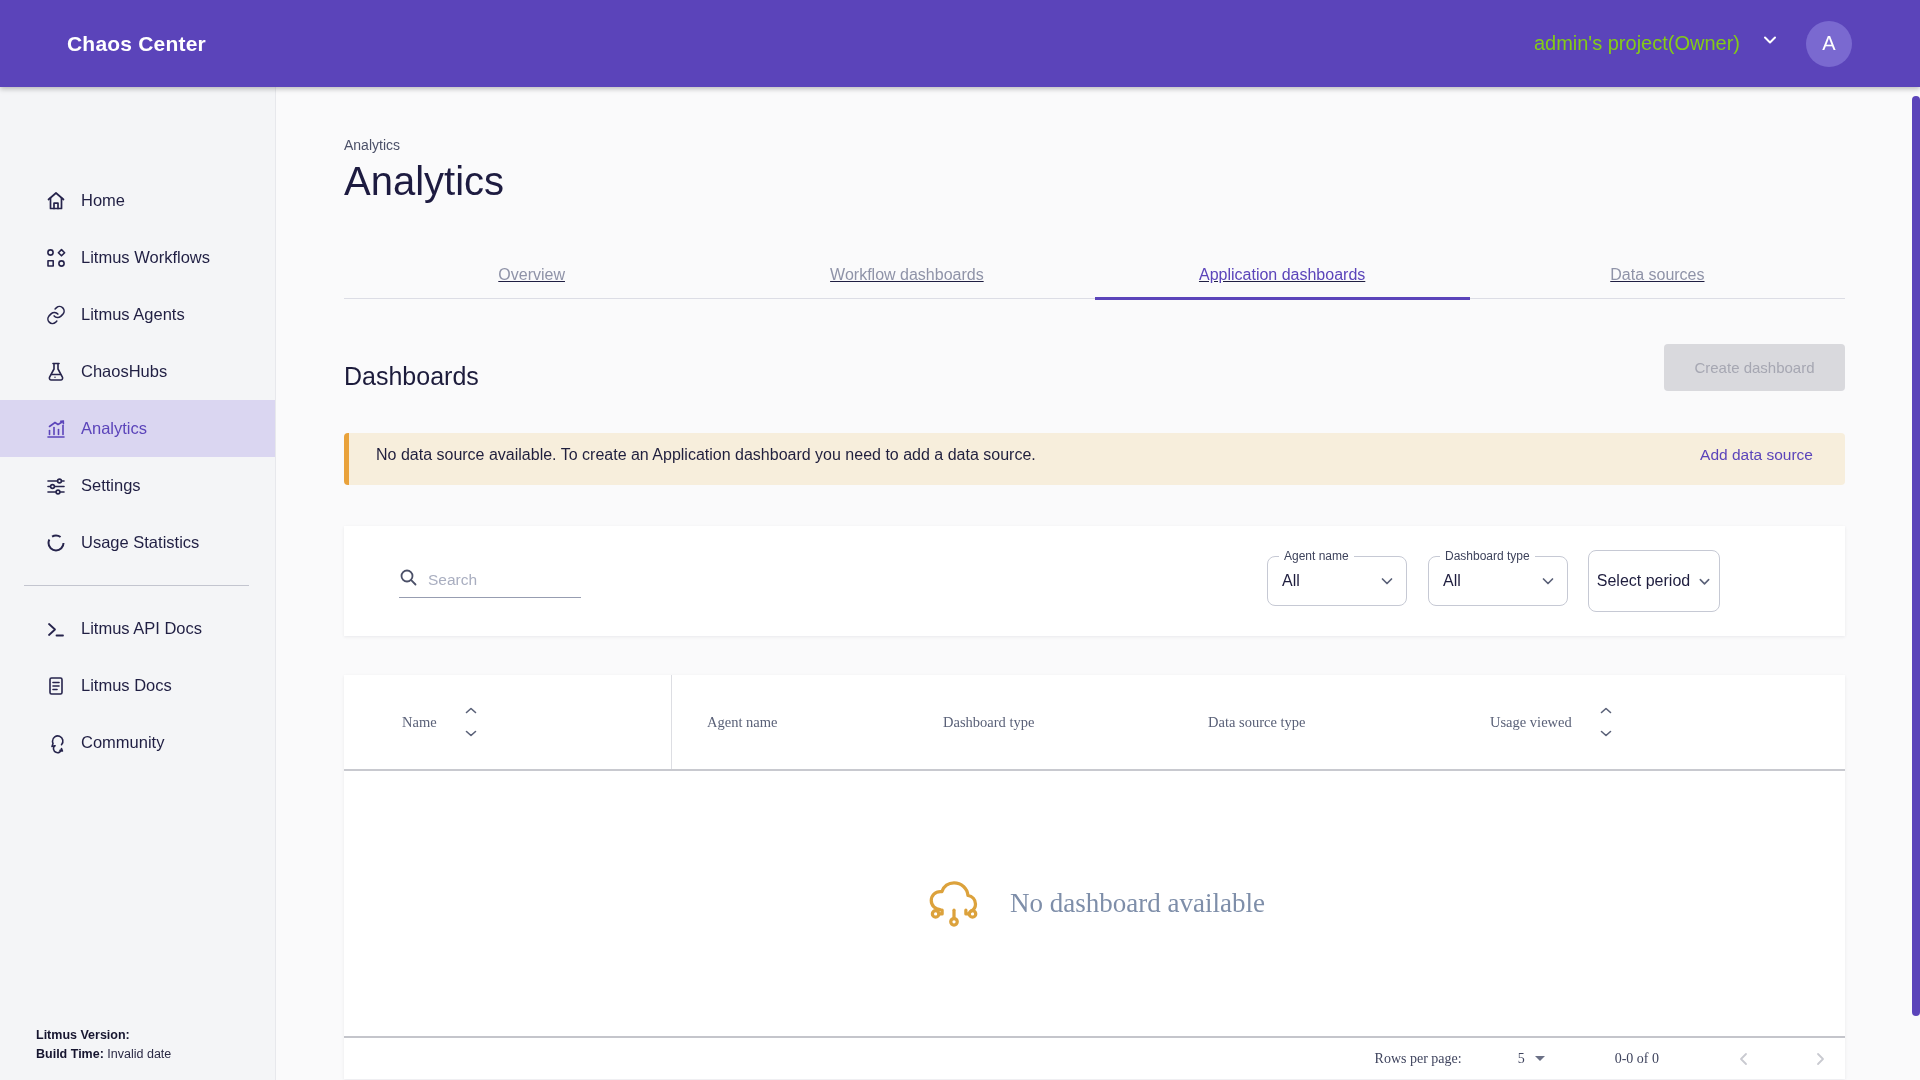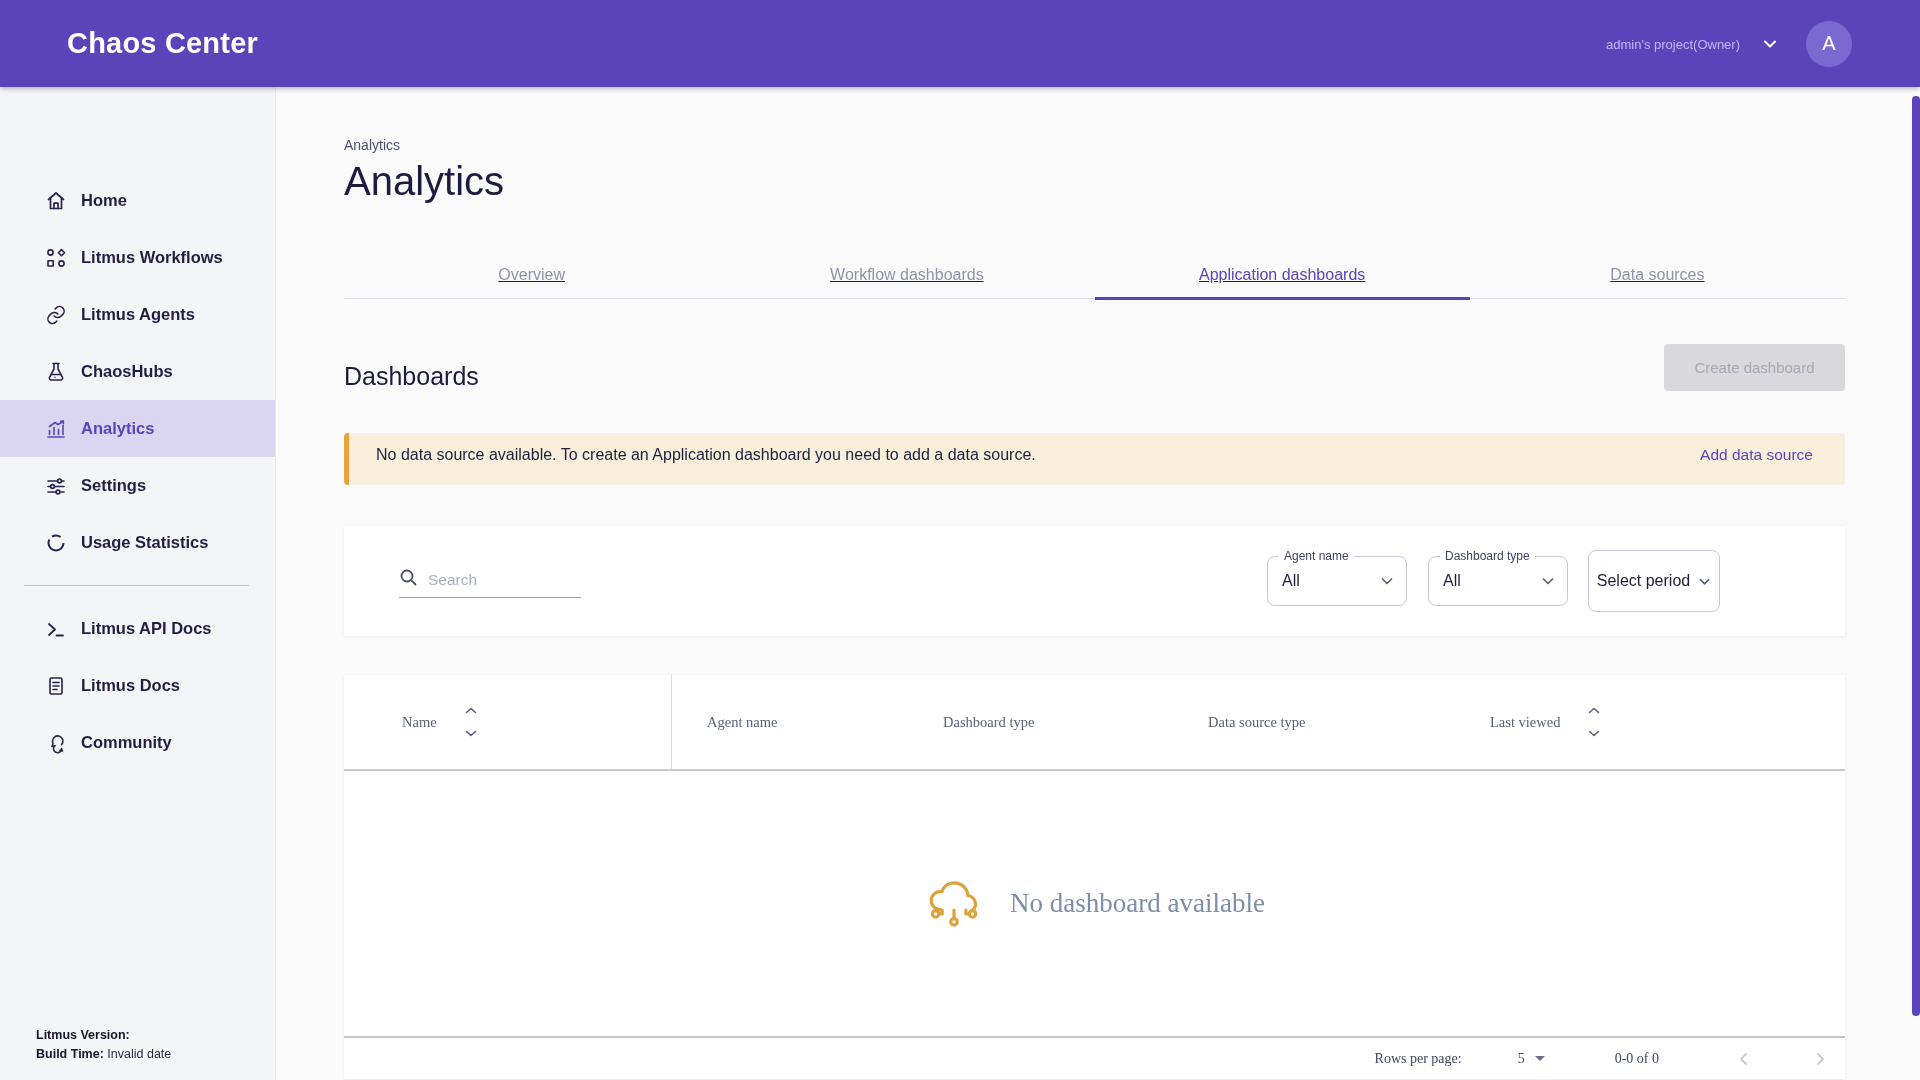--- a/index.html
+++ b/index.html
@@ -8,33 +8,33 @@
     --banner-border:#E9A23B;
     --empty-icon:#DCA23C;
   }
   *{margin:0;padding:0;box-sizing:border-box;}
   html,body{width:1920px;height:1080px;overflow:hidden;}
   body{font-family:"Liberation Sans","DejaVu Sans",sans-serif;background:#FAFAFB;position:relative;color:#201F43;}
 
   
   .header{position:absolute;top:0;left:0;width:1920px;height:87px;background:var(--brand);
     display:flex;align-items:center;box-shadow:0 2px 5px rgba(0,0,0,.25);z-index:10;}
-  .app-title{color:#fff;font-size:29px;font-weight:bold;margin-left:67px;letter-spacing:.2px;}
+  .app-title{color:#fff;font-size:21px;font-weight:bold;margin-left:67px;letter-spacing:.2px;}
   .header-right{margin-left:auto;display:flex;align-items:center;margin-right:68px;}
-  .project-selector{display:flex;align-items:flex-end;color:#c4b5fd;font-size:13px;cursor:pointer;}
+  .project-selector{display:flex;align-items:flex-start;color:#84cc16;font-size:20px;cursor:pointer;}
   .project-selector .chev{margin-left:22px;display:flex;}
   .avatar{width:46px;height:46px;border-radius:50%;background:#7A69D0;color:#fff;font-size:20px;
     display:flex;align-items:center;justify-content:center;margin-left:28px;cursor:pointer;}
 
   
   .sidebar{position:absolute;top:87px;left:0;width:276px;bottom:0;background:#F4F5F7;border-right:1px solid #E7E8EC;}
   .nav{padding-top:85px;}
   .nav-item{height:57px;display:flex;align-items:center;cursor:pointer;}
   .nav-item .nav-icon{width:24px;height:24px;margin-left:44px;display:flex;align-items:center;justify-content:center;}
-  .nav-item .nav-label{margin-left:13px;font-size:16.5px;font-weight:700;color:#201F43;}
+  .nav-item .nav-label{margin-left:13px;font-size:16.5px;font-weight:400;color:#201F43;}
   .nav-item svg{stroke:#26244C;}
   .nav-item.active{background:#DAD6F1;}
   .nav-item.active .nav-label{color:var(--brand);}
   .nav-item.active svg{stroke:var(--brand);}
   .nav-divider{height:1px;background:#C3C5CF;margin:14px 26px 14px 24px;}
   .version-box{position:absolute;left:36px;bottom:16px;font-size:12.5px;line-height:19px;color:#16152F;}
   .version-box b{font-weight:bold;}
   .version-box .plain{font-weight:normal;color:#2B2A45;}
 
   
@@ -320,21 +320,21 @@
       <div class="th th-agent">
         <span>Agent name</span>
       </div>
       <div class="th th-dtype">
         <span>Dashboard type</span>
       </div>
       <div class="th th-dsource">
         <span>Data source type</span>
       </div>
       <div class="th th-viewed">
-        <span>Last viewed</span>
+        <span>Usage viewed</span>
         <span class="sorter">
           <svg width="12" height="7" viewBox="0 0 12 7" fill="none">
               <path d="M1.5 5.5 L6 1.5 L10.5 5.5" stroke="#5A6178" stroke-width="1.6" stroke-linecap="round" stroke-linejoin="round"></path>
             </svg>
           <svg width="12" height="7" viewBox="0 0 12 7" fill="none">
               <path d="M1.5 1.5 L6 5.5 L10.5 1.5" stroke="#5A6178" stroke-width="1.6" stroke-linecap="round" stroke-linejoin="round"></path>
             </svg>
         </span>
       </div>
     </div>

